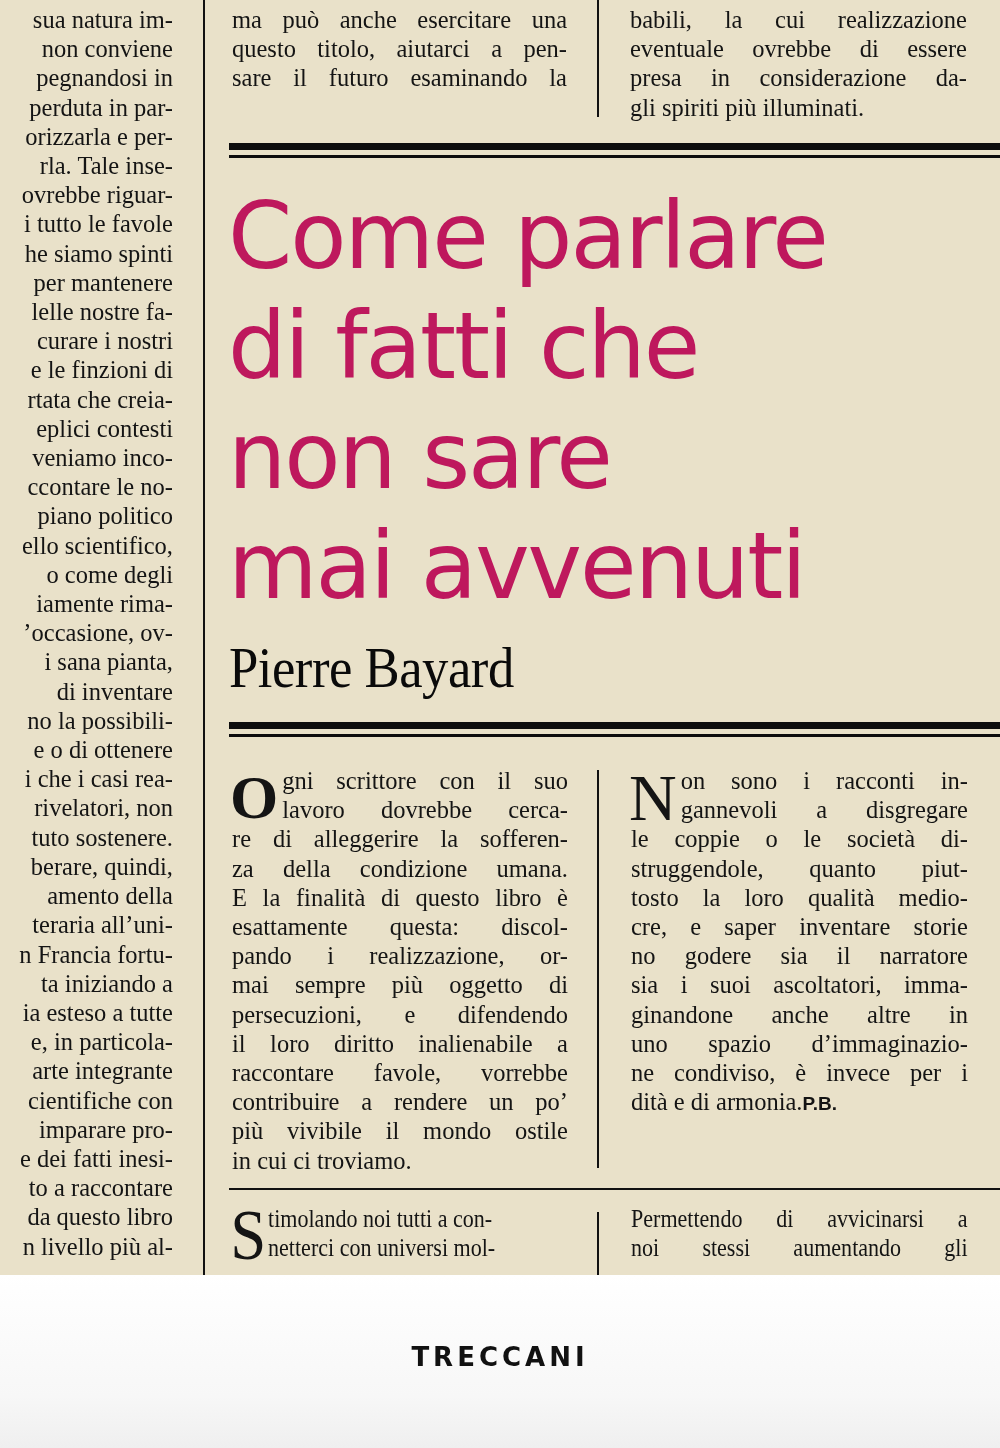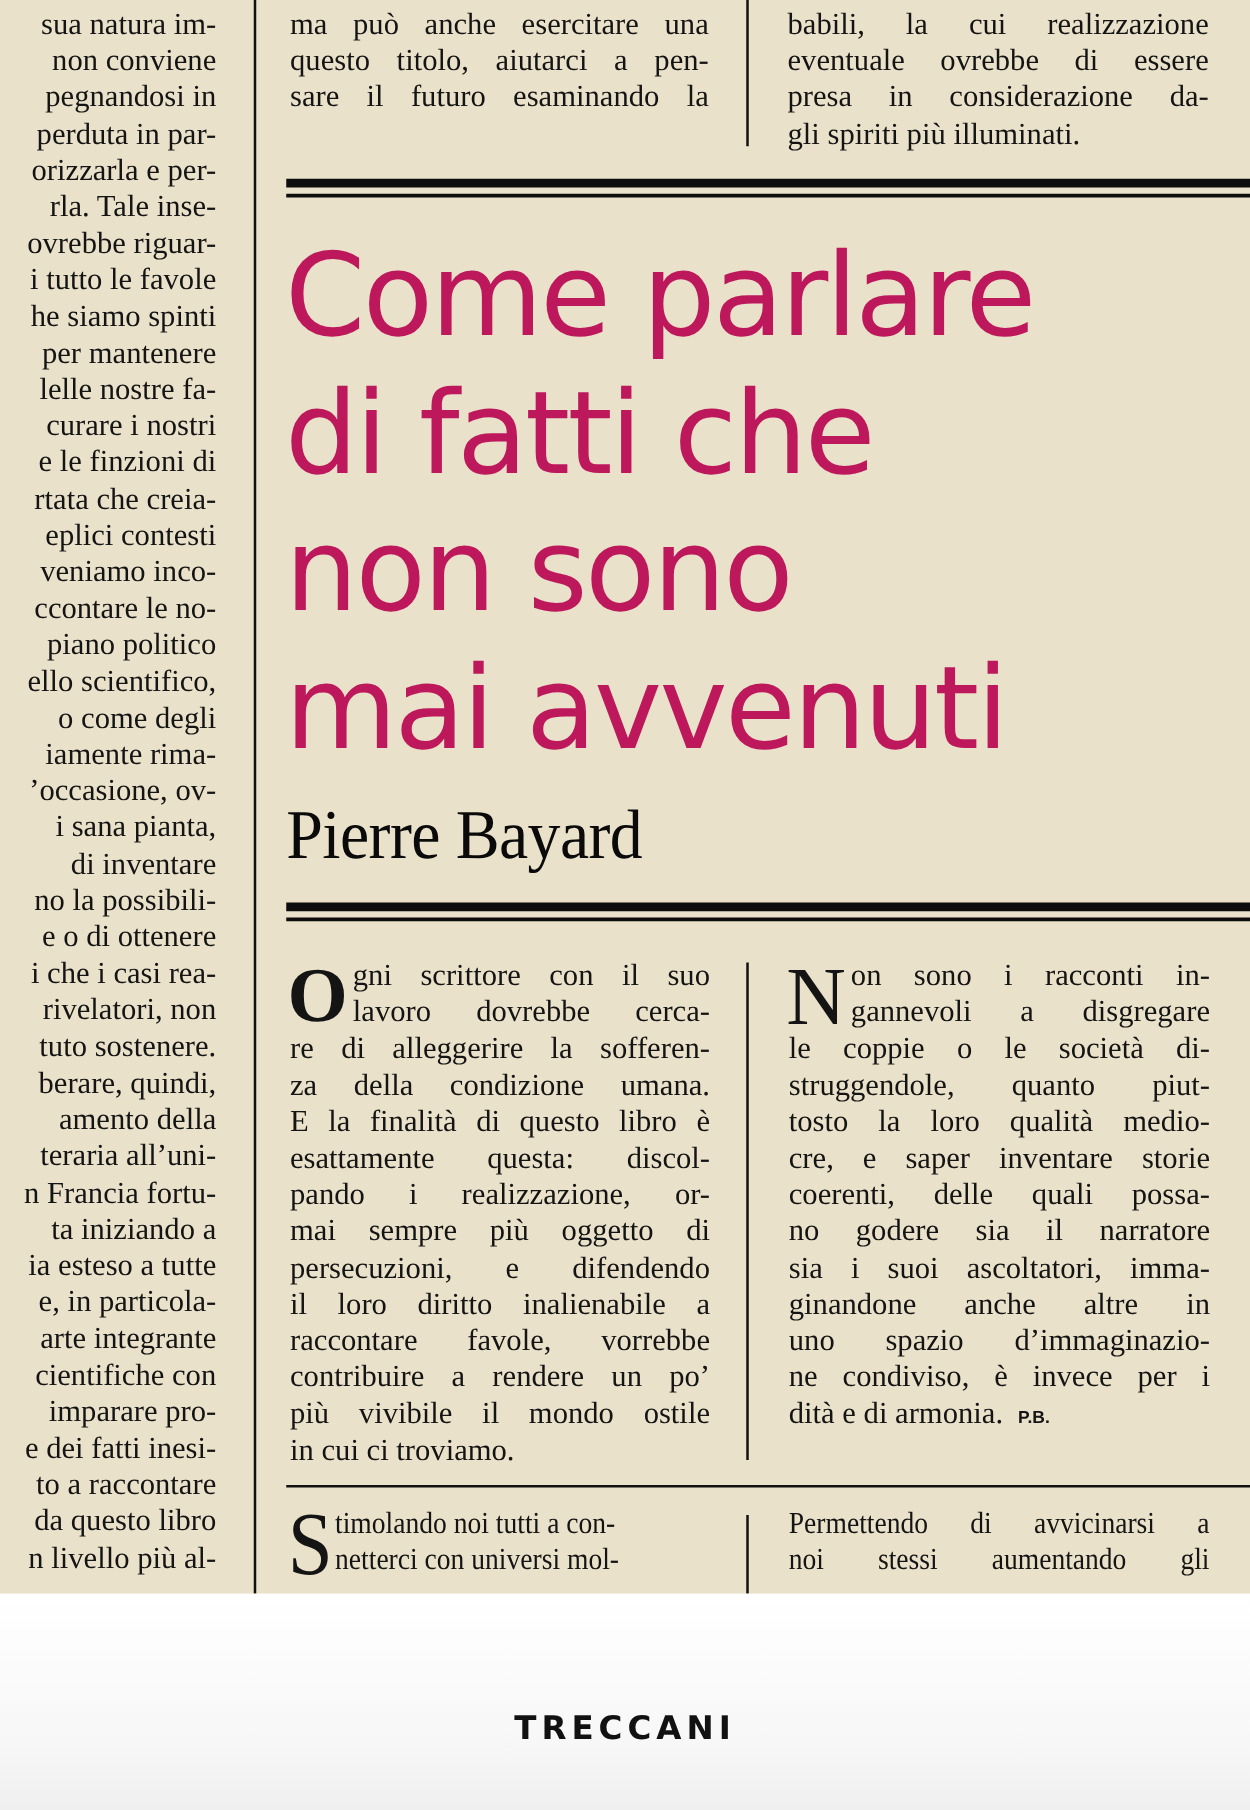--- a/index.html
+++ b/index.html
@@ -30,29 +30,29 @@
       font-size: 92px; line-height: 110px; letter-spacing: -2px; color: #be185d; }
     .title .tl { display: block; white-space: nowrap; }
 
     .author { position: absolute; left: 229px; top: 633px; font-family: "Liberation Serif", serif; font-size: 56px;
       line-height: 70px; letter-spacing: -0.5px; transform: scaleX(0.94); transform-origin: left top; color: #0a0a0a; }
 
     .midcol1 { left: 232px; top: 766px; width: 336px; }
     .midcol2 { left: 631px; top: 766px; width: 337px; }
     .dropcap { float: left; font-size: 62px; line-height: 50px; margin: 6px 4px 0 -2px; font-weight: bold; }
     .dropcap.n { font-weight: normal; font-size: 66px; line-height: 52px; margin-top: 6px; }
-    .pb { font-family: "Liberation Sans", sans-serif; font-weight: bold; font-size: 14px; margin-left: 12px; }
+    .pb { font-family: "Liberation Sans", sans-serif; font-weight: bold; font-size: 19px; }
 
     .botcol1 { left: 232px; top: 1204px; width: 336px; font-family: "Liberation Serif", serif; }
     .botcol2 { left: 631px; top: 1204px; width: 337px; }
     .dropcap.s { font-weight: normal; font-size: 72px; line-height: 58px; margin: 2px 2px 0 -2px; }
     .cond { transform: scaleX(0.9); transform-origin: left top; width: 374px; }
 
     .publisher { position: absolute; left: 0; width: 1000px; top: 1342px; text-align: center;
-      font-family: "DejaVu Sans", sans-serif; font-weight: bold; font-size: 26px; letter-spacing: 4px; color: #111; margin-top: 26px; }
+      font-family: "DejaVu Sans", sans-serif; font-weight: bold; font-size: 26px; letter-spacing: 4px; color: #111; }
   </style>
 </head>
 <body>
 
 <div class="cover">
 
   <div class="vrule" style="left:203px; top:0; height:1275px;"></div>
   <div class="vrule" style="left:597px; top:0; height:117px;"></div>
   <div class="vrule" style="left:597px; top:770px; height:398px;"></div>
   <div class="vrule" style="left:597px; top:1212px; height:63px;"></div>
@@ -114,21 +114,21 @@
     <span class="line">presa in considerazione da-</span>
     <span class="line last">gli spiriti più illuminati.</span>
   </div>
 
   <div class="thick" style="top:143px;"></div>
   <div class="thin" style="top:155px;"></div>
 
   <h1 class="title">
     <span class="tl">Come parlare</span>
     <span class="tl">di fatti che</span>
-    <span class="tl">non sono</span>
+    <span class="tl">non sare</span>
     <span class="tl">mai avvenuti</span>
   </h1>
 
   <div class="author">Pierre Bayard</div>
 
   <div class="thick" style="top:722px;"></div>
   <div class="thin" style="top:734px;"></div>
 
   <div class="col midcol1">
     <span class="dropcap">O</span>
@@ -149,21 +149,20 @@
   </div>
 
   <div class="col midcol2">
     <span class="dropcap n">N</span>
     <span class="line">on sono i racconti in-</span>
     <span class="line">gannevoli a disgregare</span>
     <span class="line">le coppie o le società di-</span>
     <span class="line">struggendole, quanto piut-</span>
     <span class="line">tosto la loro qualità medio-</span>
     <span class="line">cre, e saper inventare storie</span>
-    <span class="line">coerenti, delle quali possa-</span>
     <span class="line">no godere sia il narratore</span>
     <span class="line">sia i suoi ascoltatori, imma-</span>
     <span class="line">ginandone anche altre in</span>
     <span class="line">uno spazio d’immaginazio-</span>
     <span class="line">ne condiviso, è invece per i</span>
     <span class="line last"><span>dità e di armonia.</span><span class="pb">P.B.</span></span>
   </div>
 
   <div class="hair" style="top:1188px;"></div>
 

